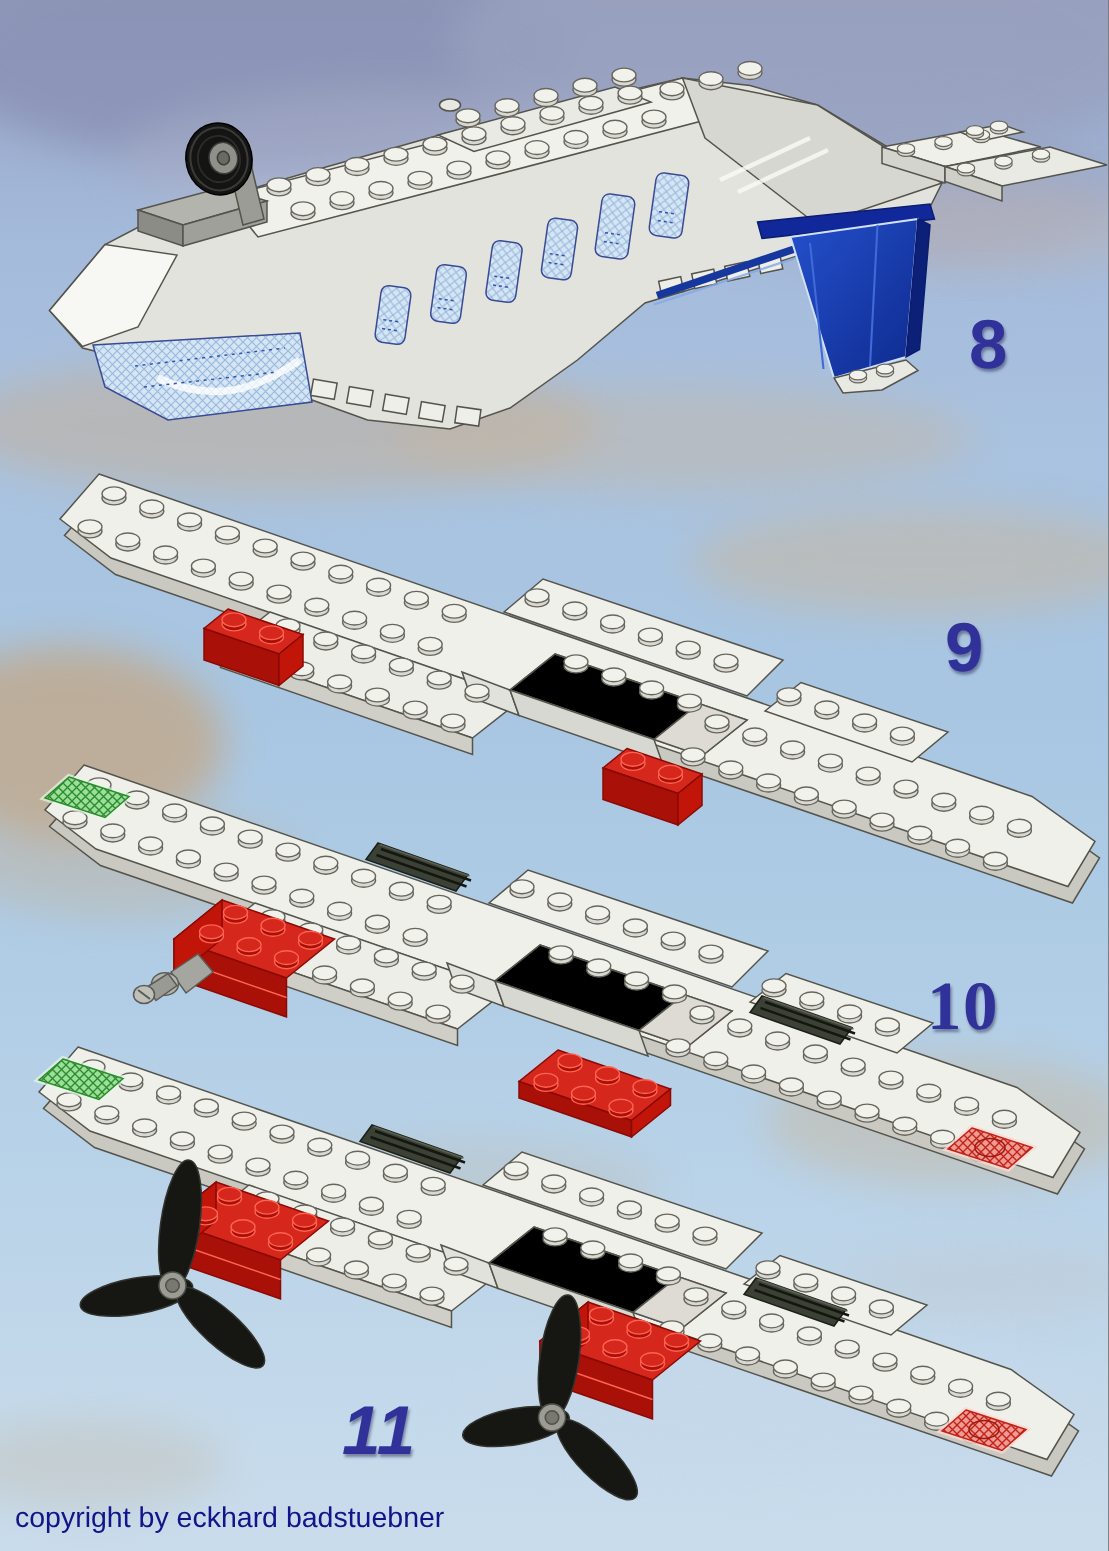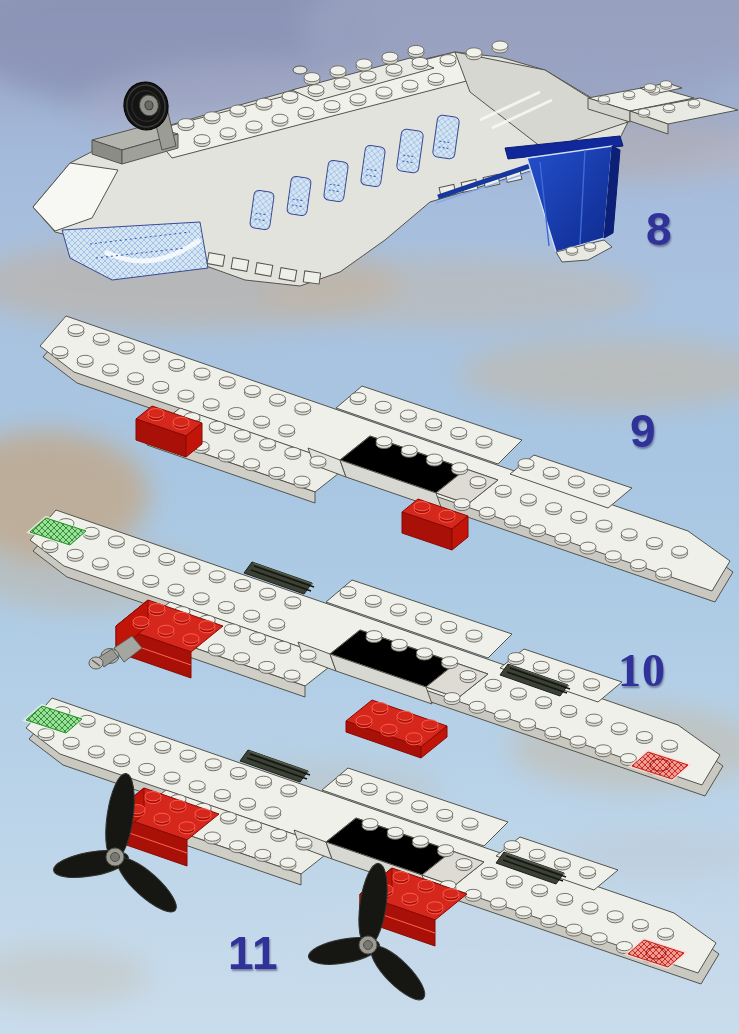--- a/index.html
+++ b/index.html
@@ -556,15 +556,16 @@
         <ellipse cx="372" cy="275" rx="36" ry="12" fill="#161613" stroke="#33332e" transform="rotate(45 372 275)"></ellipse>
         <circle cx="342" cy="247" r="9" fill="#9c9c94" stroke="#50504a"></circle>
         <circle cx="342" cy="247" r="4.5" fill="#787870" stroke="#50504a"></circle>
       </g>
     </g>
   </svg>
 
   <div class="stepnum" style="left:646px;top:206px;">8</div>
   <div class="stepnum" style="left:630px;top:408px;">9</div>
   <div class="stepnum" style="left:618px;top:648px;font-family:Liberation Serif, serif;">10</div>
-  <div class="stepnum" style="left:228px;top:930px;">11</div>
-
+  <div class="stepnum" style="left:228px;top:930px;font-style:italic;">11</div>
+
+  <div class="copyright">copyright by eckhard badstuebner</div>
 </div>
 
 </body></html>

